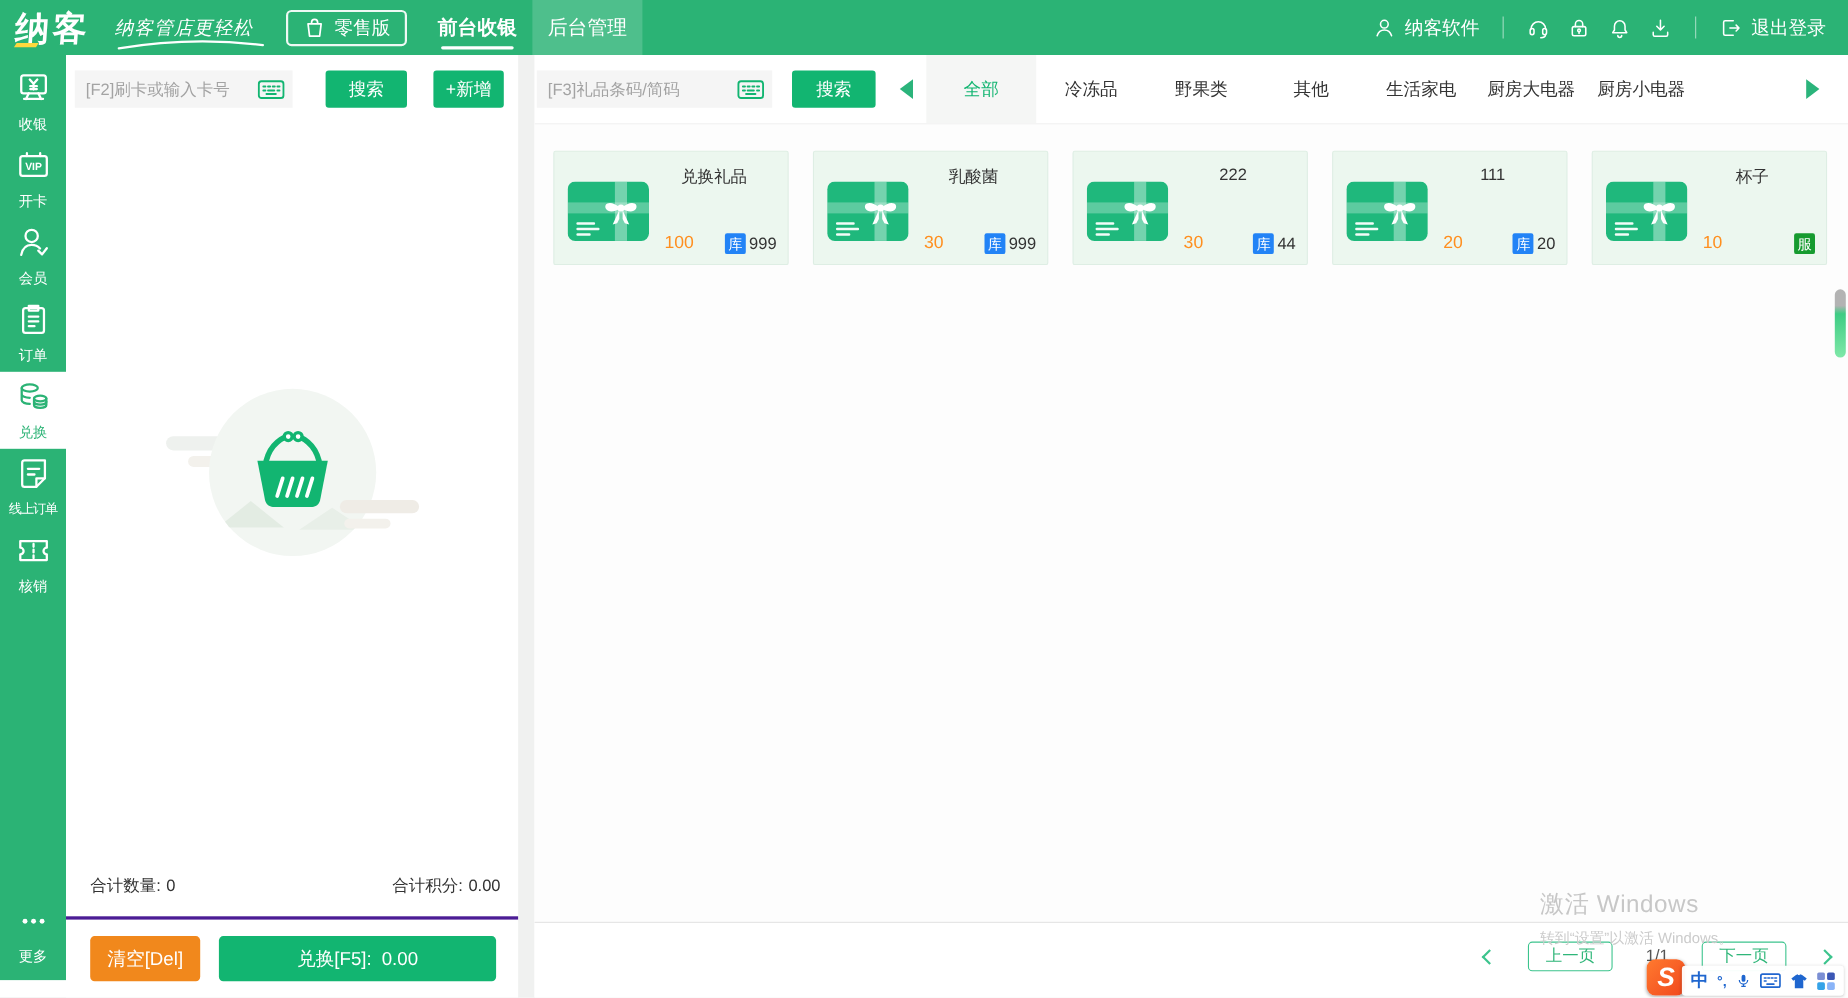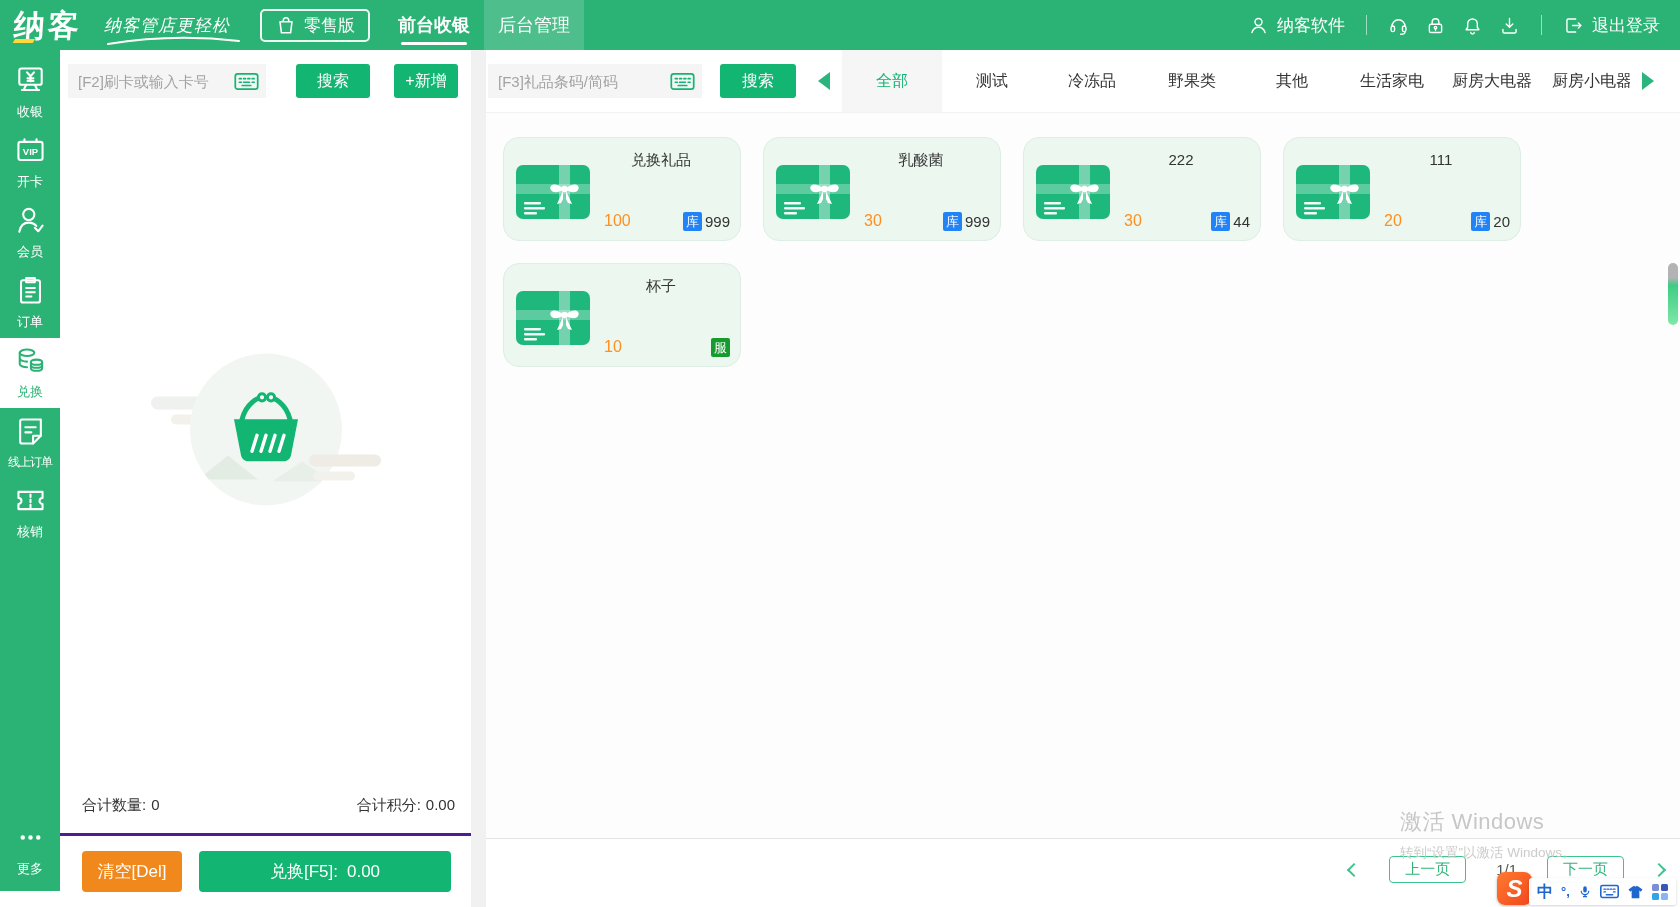--- a/index.html
+++ b/index.html
@@ -78,21 +78,21 @@
   .w-gift{width:214px;}
   .btn-search2{width:76px;height:34px;margin-left:18px;}
   .cat-arrow{width:36px;height:62px;display:flex;align-items:center;justify-content:center;cursor:pointer;flex:none;}
   .cat-arrow.left{margin-left:10px;}
   .tri-l{width:0;height:0;border-top:9px solid transparent;border-bottom:9px solid transparent;border-right:12px solid #2bb47b;}
   .tri-r{width:0;height:0;border-top:9px solid transparent;border-bottom:9px solid transparent;border-left:12px solid #2bb47b;}
   .cat-tabs{flex:1;display:flex;height:62px;overflow:hidden;}
   .cat-tab{width:100px;flex:none;display:flex;align-items:center;justify-content:center;font-size:16px;color:#333;cursor:pointer;white-space:nowrap;}
   .cat-tab.active{background:#f5f6f5;color:var(--btn-green);}
   .gift-content{flex:1;background:#fdfdfd;border-top:1px solid #f2f2f2;padding:24px 0 0 17px;display:flex;flex-wrap:wrap;gap:22px;align-content:flex-start;}
-  .gift-card{width:238px;height:104px;background:#ecf7ef;border:1px solid #deeee4;border-radius:16px;position:relative;cursor:pointer;}
+  .gift-card{width:214px;height:104px;background:#ecf7ef;border:1px solid #deeee4;border-radius:2px;position:relative;cursor:pointer;}
   .gift-icon{position:absolute;left:12px;top:27px;width:74px;height:54px;display:flex;}
   .gift-name{position:absolute;left:86px;right:8px;top:13px;text-align:center;font-size:15px;color:#333;white-space:nowrap;overflow:hidden;}
   .gift-points{position:absolute;left:100px;bottom:10px;font-size:16px;color:var(--pt-orange);}
   .gift-stock{position:absolute;right:10px;bottom:9px;display:flex;align-items:center;gap:3px;}
   .badge{width:19px;height:19px;display:flex;align-items:center;justify-content:center;color:#fff;font-size:13px;border-radius:2px;}
   .badge.stock{background:var(--stock-blue);}
   .badge.service{background:var(--svc-green);}
   .stock-num{font-size:15px;color:#333;}
   .gift-footer{height:69px;border-top:1px solid #e4e4e4;position:relative;flex:none;background:#fff;}
   .pagination{position:absolute;right:16px;top:17px;display:flex;align-items:center;gap:30px;font-size:15px;}
@@ -331,21 +331,20 @@
               <path d="M5.5 7h2M10 7h2M14.5 7h2M19 7h2M5.5 10.8h2M10 10.8h6M19 10.8h2M8.5 14.2h9" stroke="currentColor" stroke-width="1.8" stroke-linecap="round"></path>
             </svg>
         </span>
       </div>
       <button class="btn btn-search2">搜索</button>
       <div class="cat-arrow left">
           <span class="tri-l"></span>
         </div>
       <div class="cat-tabs" id="cat-tabs">
           <div class="cat-tab active">全部</div>
-          <div class="cat-tab">测试</div>
           <div class="cat-tab">冷冻品</div>
           <div class="cat-tab">野果类</div>
           <div class="cat-tab">其他</div>
           <div class="cat-tab">生活家电</div>
           <div class="cat-tab">厨房大电器</div>
           <div class="cat-tab">厨房小电器</div>
         </div>
       <div class="cat-arrow">
           <span class="tri-r"></span>
         </div>

